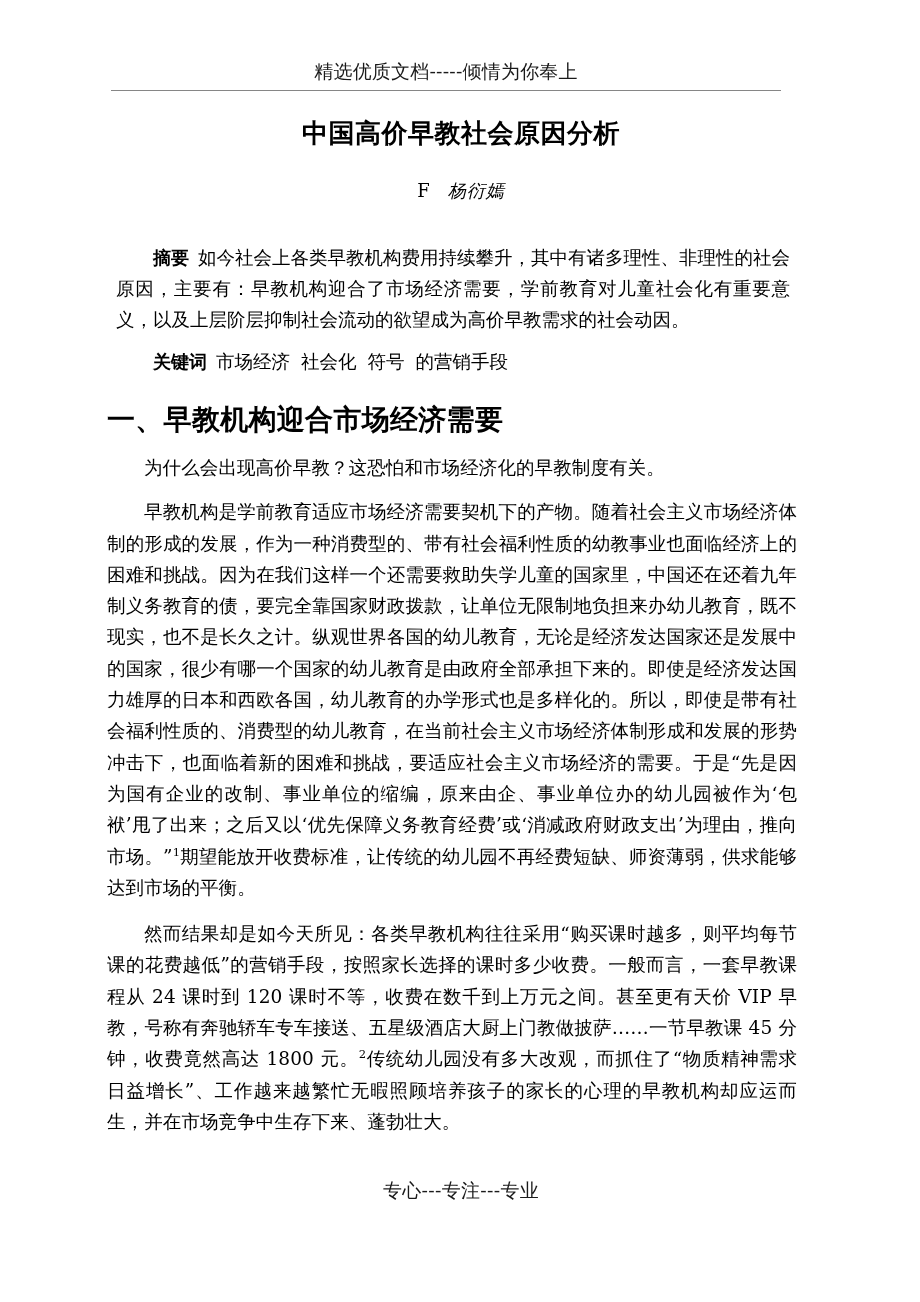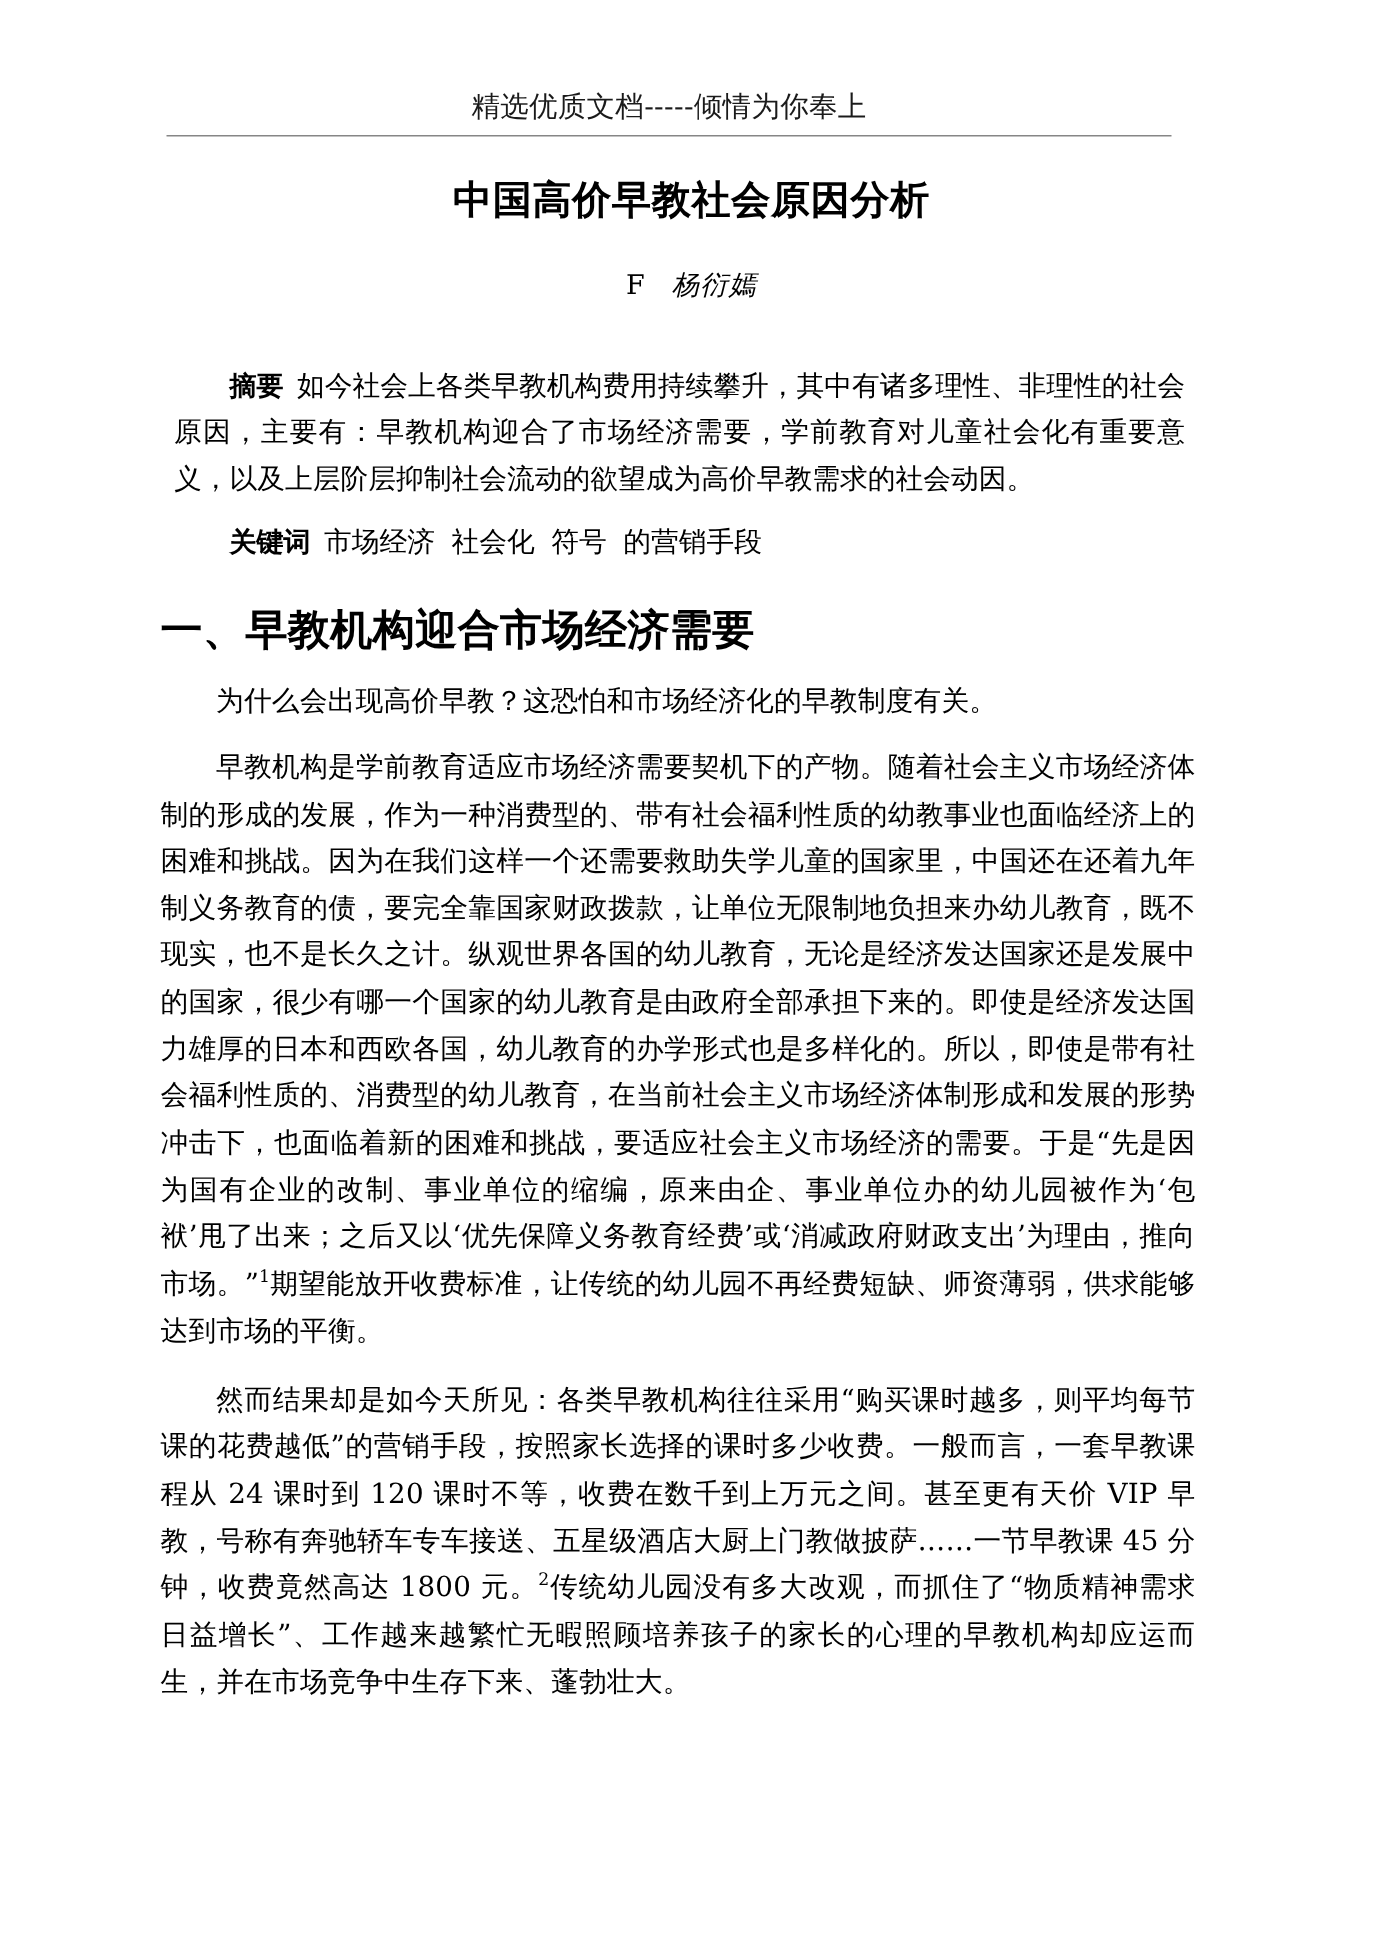--- a/index.html
+++ b/index.html
@@ -189,14 +189,15 @@
     <h2 class="section-head">一、早教机构迎合市场经济需要</h2>
 
     <p class="body-para tight">为什么会出现高价早教？这恐怕和市场经济化的早教制度有关。</p>
 
     <p class="body-para"><span>早教机构是学前教育适应市场经济需要契机下的产物。随着社会主义市场经济体制的形成的发展，作为一种消费型的、带有社会福利性质的幼教事业也面临经济上的困难和挑战。因为在我们这样一个还需要救助失学儿童的国家里，中国还在还着九年制义务教育的债，要完全靠国家财政拨款，让单位无限制地负担来办幼儿教育，既不现实，也不是长久之计。纵观世界各国的幼儿教育，无论是经济发达国家还是发展中的国家，很少有哪一个国家的幼儿教育是由政府全部承担下来的。即使是经济发达国力雄厚的日本和西欧各国，幼儿教育的办学形式也是多样化的。所以，即使是带有社会福利性质的、消费型的幼儿教育，在当前社会主义市场经济体制形成和发展的形势冲击下，也面临着新的困难和挑战，要适应社会主义市场经济的需要。于是“先是因为国有企业的改制、事业单位的缩编，原来由企、事业单位办的幼儿园被作为‘包袱’甩了出来；之后又以‘优先保障义务教育经费’或‘消减政府财政支出’为理由，推向市场。”</span><sup class="fn">1</sup><span>期望能放开收费标准，让传统的幼儿园不再经费短缺、师资薄弱，供求能够达到市场的平衡。</span></p>
 
     <p class="body-para"><span>然而结果却是如今天所见：各类早教机构往往采用“购买课时越多，则平均每节课的花费越低”的营销手段，按照家长选择的课时多少收费。一般而言，一套早教课程从 24 课时到 120 课时不等，收费在数千到上万元之间。甚至更有天价 VIP 早教，号称有奔驰轿车专车接送、五星级酒店大厨上门教做披萨……一节早教课 45 分钟，收费竟然高达 1800 元。</span><sup class="fn">2</sup><span>传统幼儿园没有多大改观，而抓住了“物质精神需求日益增长”、工作越来越繁忙无暇照顾培养孩子的家长的心理的早教机构却应运而生，并在市场竞争中生存下来、蓬勃壮大。</span></p>
 
   </div>
 
+  <div class="footer-text">专心---专注---专业</div>
 
 </div>
 
 </body></html>

